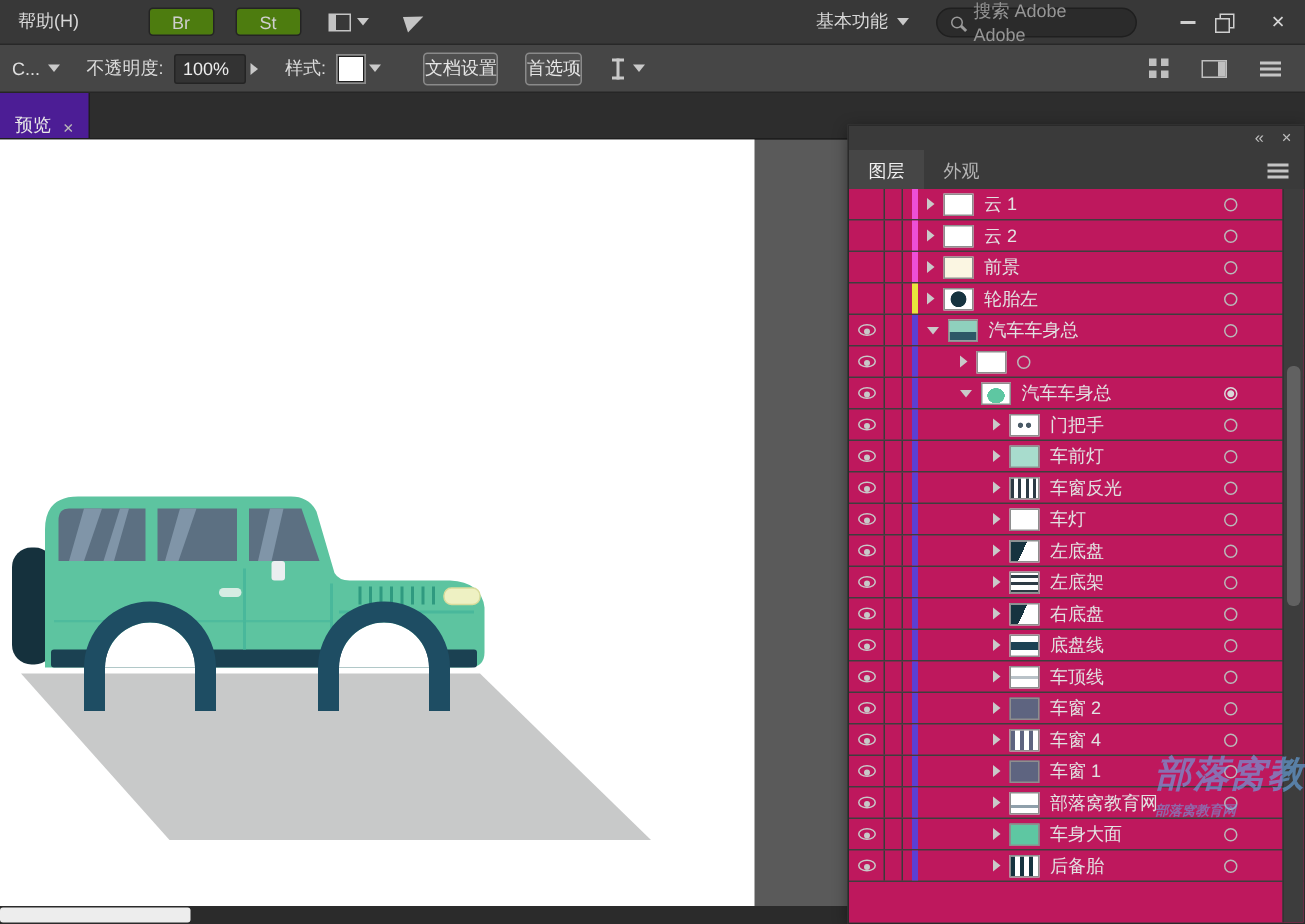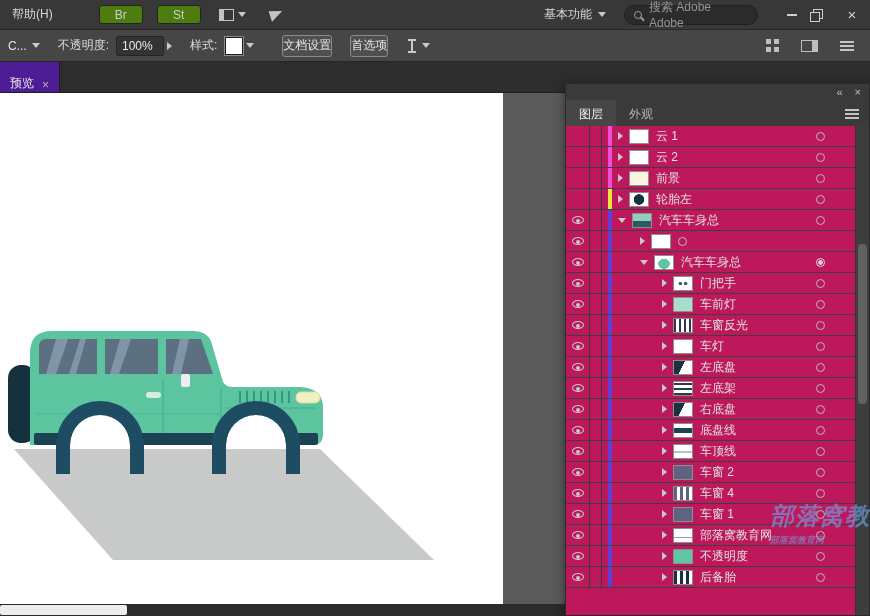--- a/index.html
+++ b/index.html
@@ -491,21 +491,21 @@
   </div>
         <div class="layer-row">
     <div class="eye-cell">
             <span class="eye"></span>
           </div>
     <div class="edit-cell"></div>
     <div class="strip" style="background: rgb(93, 63, 211);"></div>
     <div class="indent" style="width: 50px;"></div>
     <span class="arrow right"></span>
     <div class="thumb thumb-green"></div>
-    <span class="layer-name">不透明度</span>
+    <span class="layer-name">车身大面</span>
     <span class="target"></span>
   </div>
         <div class="layer-row">
     <div class="eye-cell">
             <span class="eye"></span>
           </div>
     <div class="edit-cell"></div>
     <div class="strip" style="background: rgb(93, 63, 211);"></div>
     <div class="indent" style="width: 50px;"></div>
     <span class="arrow right"></span>

